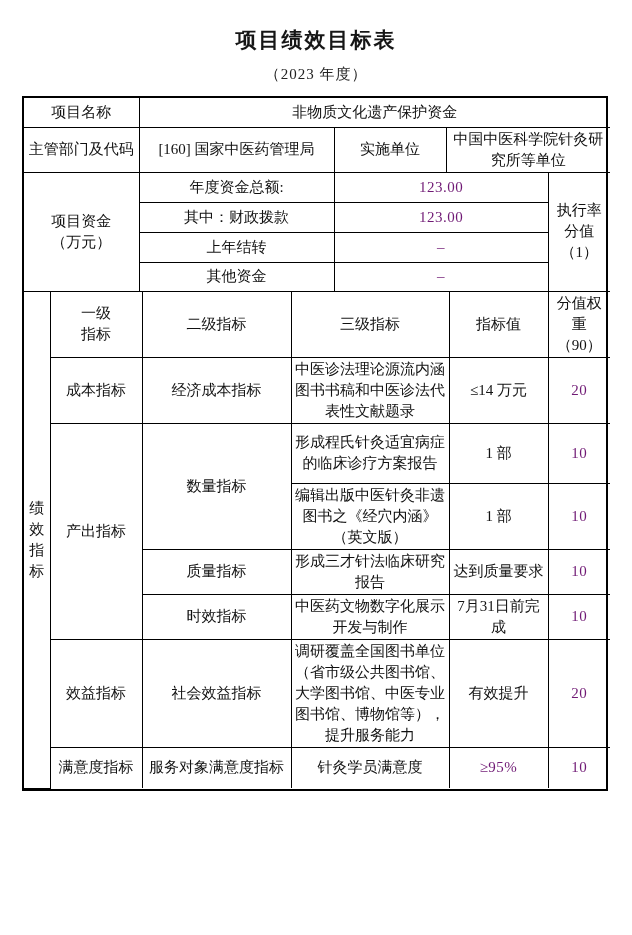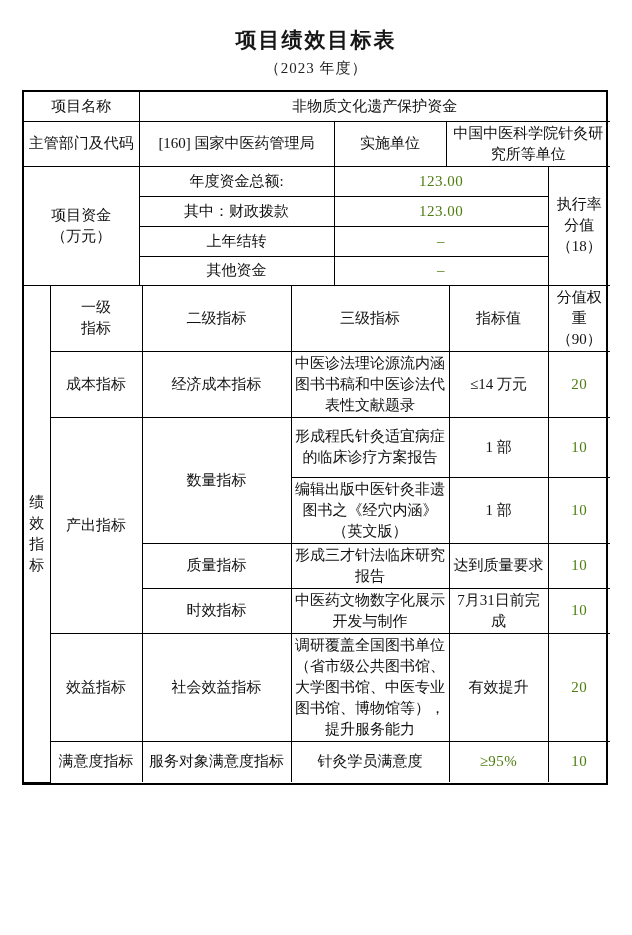--- a/index.html
+++ b/index.html
@@ -7,21 +7,21 @@
     width:632px;height:935px;overflow:hidden;
     font-family:"Liberation Serif","DejaVu Serif",serif;
     color:#111;
     -webkit-font-smoothing:antialiased;
   }
   .page-title{
     margin-top:26px;text-align:center;
     font-size:21px;font-weight:bold;letter-spacing:2px;color:#161616;
   }
   .page-subtitle{
-    margin-top:5px;text-align:center;
+    margin-top:11px;text-align:center;
     font-size:15px;color:#222;letter-spacing:1px;
   }
   .table-wrap{
     margin:12px 0 0 22px;width:586px;
     border:2px solid #000;box-sizing:border-box;background:#fff;
   }
   table.sec{
     width:100%;border-collapse:collapse;table-layout:fixed;
   }
   table.sec td{
@@ -30,21 +30,21 @@
     vertical-align:middle;text-align:center;
     padding:1px 2px;word-break:break-all;overflow:hidden;
   }
   
   table.sec tr:first-child>td{border-top:none;}
   table.sec td:first-child{border-left:none;}
   table.sec td:last-child{border-right:none;}
   table.sec-bot tr:last-child>td{border-bottom:none;}
 
   .pre{white-space:pre-line;}
-  .num{font-family:"Liberation Serif","DejaVu Serif",serif;color:#4d7c0f;letter-spacing:0.5px;}
+  .num{font-family:"Liberation Serif","DejaVu Serif",serif;color:#701a75;letter-spacing:0.5px;}
   .val-cell{text-align:right;padding-right:8px;}
   .fl-left{text-align:left;padding-left:12px;}
   .fr-22{text-align:right;padding-right:24px;}
   .fr-10{text-align:right;padding-right:10px;}
   .fr-20{text-align:right;padding-right:20px;margin-left:15px;}
   .vstack{width:16px;margin:0 auto;word-break:break-all;text-align:center;}
   td.goal-side{vertical-align:middle;}
   td.goal-side .vstack{line-height:22px;}
   td.perf-side{vertical-align:top;padding-top:126px;}
   td.perf-side .vstack{line-height:21px;}
@@ -82,21 +82,21 @@
       <td>实施单位</td>
       <td colspan="2">中国中医科学院针灸研究所等单位</td>
     </tr>
     <tr style="height:30px">
       <td rowspan="4" class="pre">项目资金
 （万元）</td>
       <td class="fl-left">年度资金总额:</td>
       <td colspan="2" class="val-cell num">123.00</td>
       <td rowspan="4" class="pre">执行率
 分值
-（18）</td>
+（1）</td>
     </tr>
     <tr style="height:30px">
       <td class="fr-22">其中：财政拨款</td>
       <td colspan="2" class="val-cell num">123.00</td>
     </tr>
     <tr style="height:30px">
       <td class="fr-10">上年结转</td>
       <td colspan="2" class="val-cell num">–</td>
     </tr>
     <tr style="height:29px">

